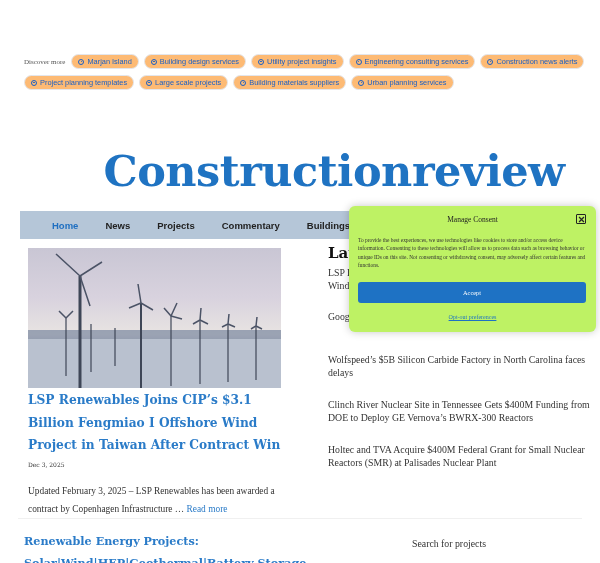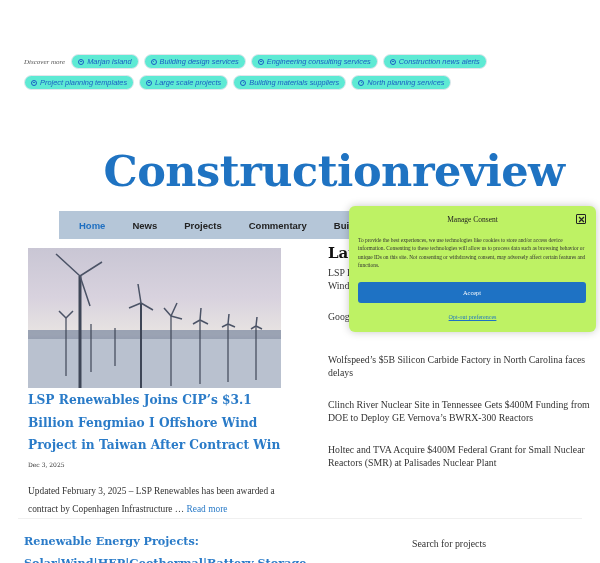--- a/index.html
+++ b/index.html
@@ -1,38 +1,38 @@
 <!DOCTYPE html>
 <html><head>
 <meta charset="utf-8">
 <style>
   * { box-sizing: border-box; margin: 0; padding: 0; }
   html, body { width: 600px; height: 563px; overflow: hidden; background: #ffffff; }
   body { position: relative; font-family: "DejaVu Serif", serif; color: #333; }
 
   
-  .discover { position: absolute; left: 24px; top: 53px; width: 570px; font-style: italic; }
+  .discover { position: absolute; left: 24px; top: 53px; width: 570px; }
   .chip-row { display: flex; align-items: center; height: 17px; margin-bottom: 4px; }
   .discover-label { font-family: "Liberation Serif", serif; font-size: 7px; color: #555; margin-right: 6px; }
   .chip { display: inline-flex; align-items: center; height: 15px; padding: 0 6px; margin-right: 5px;
-          border: 1px solid #e3e6ec; border-radius: 8px; background: #5eead4;
+          border: 1px solid #e3e6ec; border-radius: 8px; background: #fdba74;
           font-family: "Liberation Sans", sans-serif; font-size: 7.4px; color: #1a5fc4; white-space: nowrap; }
   .chip .ci { display: inline-block; width: 6px; height: 6px; border: 1px solid #1a5fc4; border-radius: 50%;
               margin-right: 3px; position: relative; }
   .chip .ci::after { content: ""; position: absolute; left: 1.3px; top: 1.3px; width: 1.6px; height: 1.6px;
                      background: #1a5fc4; border-radius: 50%; }
 
   
   .logo { position: absolute; left: 0; top: 146px; width: 600px; text-align: center;
           font-family: "DejaVu Serif", serif; font-weight: bold; font-size: 43px; letter-spacing: -0.5px;
           color: #1f73c2; margin-left: 34px; }
 
   
   .nav { position: absolute; left: 20px; top: 211px; width: 360px; height: 28px; background: #b5c6d8;
-         display: flex; align-items: center; padding-left: 20px; margin-left: 39px; }
+         display: flex; align-items: center; padding-left: 32px; }
   .nav-item { font-family: "Liberation Sans", sans-serif; font-weight: bold; font-size: 9.5px; color: #222;
               margin-right: 27px; }
   .nav-item.active { color: #1f6fc1; }
 
   
   .hero-img { position: absolute; left: 28px; top: 248px; width: 253px; height: 140px; overflow: hidden; }
   .hero-title { position: absolute; left: 28px; top: 389px; width: 260px; font-family: "DejaVu Serif", serif;
                 font-weight: bold; font-size: 12.2px; line-height: 22.5px; color: #2a7bc8; }
   .hero-date { position: absolute; left: 28px; top: 461px; font-size: 6px; color: #333; }
   .hero-excerpt { position: absolute; left: 28px; top: 482px; width: 265px; font-family: "Liberation Serif", serif;
@@ -76,20 +76,24 @@
     <span class="chip">
         <span class="ci"></span>
         <span>Marjan Island</span>
       </span>
     <span class="chip">
         <span class="ci"></span>
         <span>Building design services</span>
       </span>
     <span class="chip">
         <span class="ci"></span>
+        <span>Utility project insights</span>
+      </span>
+    <span class="chip">
+        <span class="ci"></span>
         <span>Engineering consulting services</span>
       </span>
     <span class="chip">
         <span class="ci"></span>
         <span>Construction news alerts</span>
       </span>
   </div>
   <div class="chip-row">
     <span class="chip">
         <span class="ci"></span>
@@ -98,21 +102,21 @@
     <span class="chip">
         <span class="ci"></span>
         <span>Large scale projects</span>
       </span>
     <span class="chip">
         <span class="ci"></span>
         <span>Building materials suppliers</span>
       </span>
     <span class="chip">
         <span class="ci"></span>
-        <span>North planning services</span>
+        <span>Urban planning services</span>
       </span>
   </div>
 </div>
 
 <div class="logo">Constructionreview</div>
 
 <nav class="nav">
   <span class="nav-item active">Home</span>
   <span class="nav-item">News</span>
   <span class="nav-item">Projects</span>

